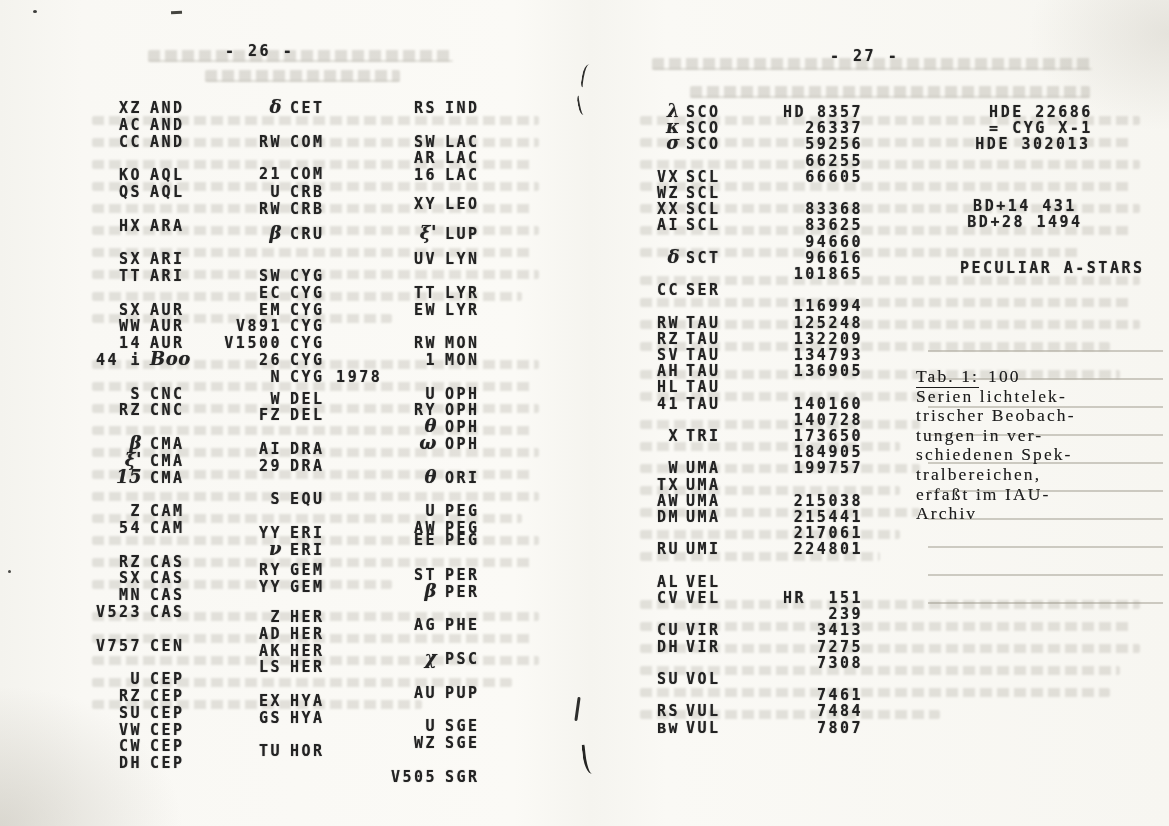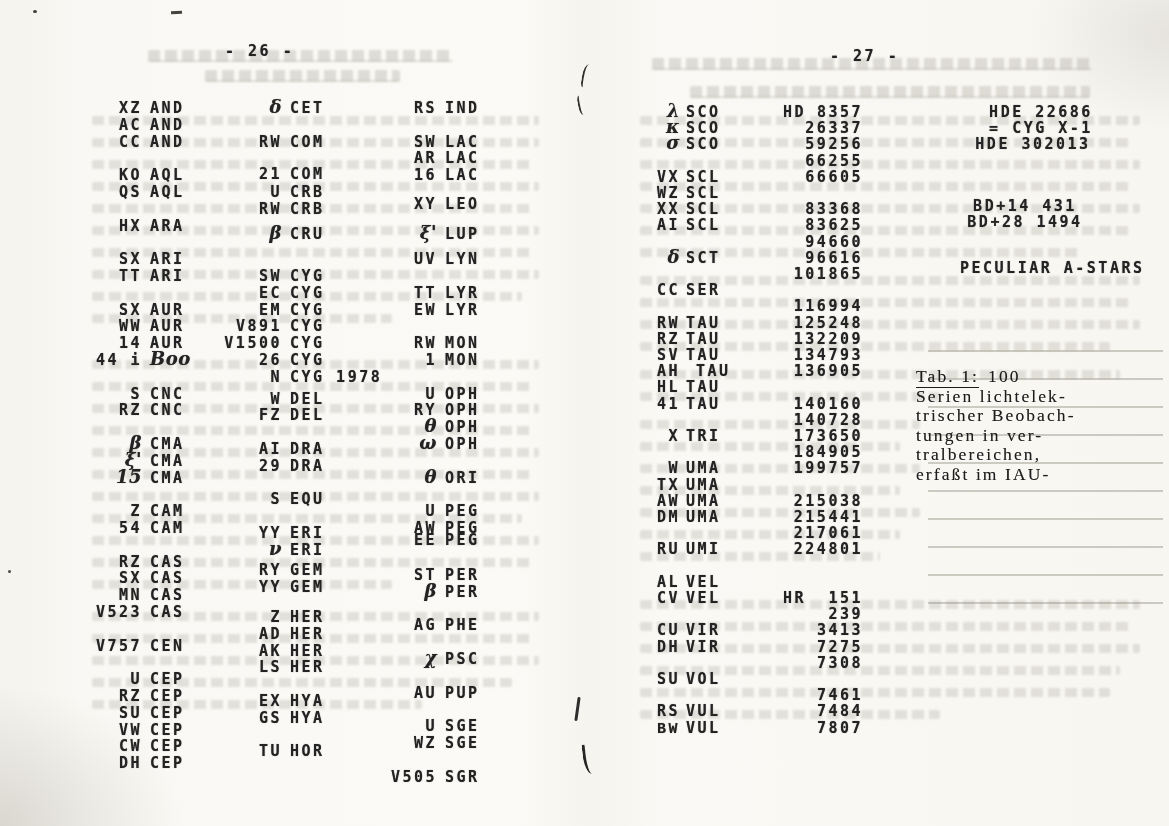--- a/index.html
+++ b/index.html
@@ -225,21 +225,21 @@
         <div class="entry tw" style="left: 610px; top: 136.4px;"><span class="des hand" style="width: 70px; margin-right: 6px;">σ</span><span class="nam">SCO</span></div>
         <div class="entry tw" style="left: 610px; top: 168.8px;"><span class="des" style="width: 70px; margin-right: 6px;">VX</span><span class="nam">SCL</span></div>
         <div class="entry tw" style="left: 610px; top: 185px;"><span class="des" style="width: 70px; margin-right: 6px;">WZ</span><span class="nam">SCL</span></div>
         <div class="entry tw" style="left: 610px; top: 201.2px;"><span class="des" style="width: 70px; margin-right: 6px;">XX</span><span class="nam">SCL</span></div>
         <div class="entry tw" style="left: 610px; top: 217.4px;"><span class="des" style="width: 70px; margin-right: 6px;">AI</span><span class="nam">SCL</span></div>
         <div class="entry tw" style="left: 610px; top: 249.8px;"><span class="des hand" style="width: 70px; margin-right: 6px;">δ</span><span class="nam">SCT</span></div>
         <div class="entry tw" style="left: 610px; top: 282.2px;"><span class="des" style="width: 70px; margin-right: 6px;">CC</span><span class="nam">SER</span></div>
         <div class="entry tw" style="left: 610px; top: 314.6px;"><span class="des" style="width: 70px; margin-right: 6px;">RW</span><span class="nam">TAU</span></div>
         <div class="entry tw" style="left: 610px; top: 330.8px;"><span class="des" style="width: 70px; margin-right: 6px;">RZ</span><span class="nam">TAU</span></div>
         <div class="entry tw" style="left: 610px; top: 347px;"><span class="des" style="width: 70px; margin-right: 6px;">SV</span><span class="nam">TAU</span></div>
-        <div class="entry tw" style="left: 610px; top: 363.2px;"><span class="des" style="width: 70px; margin-right: 16px;">AH</span><span class="nam">TAU</span></div>
+        <div class="entry tw" style="left: 610px; top: 363.2px;"><span class="des" style="width: 70px; margin-right: 6px;">AH</span><span class="nam">TAU</span></div>
         <div class="entry tw" style="left: 610px; top: 379.4px;"><span class="des" style="width: 70px; margin-right: 6px;">HL</span><span class="nam">TAU</span></div>
         <div class="entry tw" style="left: 610px; top: 395.6px;"><span class="des" style="width: 70px; margin-right: 6px;">41</span><span class="nam">TAU</span></div>
         <div class="entry tw" style="left: 610px; top: 428px;"><span class="des" style="width: 70px; margin-right: 6px;">X</span><span class="nam">TRI</span></div>
         <div class="entry tw" style="left: 610px; top: 460.4px;"><span class="des" style="width: 70px; margin-right: 6px;">W</span><span class="nam">UMA</span></div>
         <div class="entry tw" style="left: 610px; top: 476.6px;"><span class="des" style="width: 70px; margin-right: 6px;">TX</span><span class="nam">UMA</span></div>
         <div class="entry tw" style="left: 610px; top: 492.8px;"><span class="des" style="width: 70px; margin-right: 6px;">AW</span><span class="nam">UMA</span></div>
         <div class="entry tw" style="left: 610px; top: 509px;"><span class="des" style="width: 70px; margin-right: 6px;">DM</span><span class="nam">UMA</span></div>
         <div class="entry tw" style="left: 610px; top: 541.4px;"><span class="des" style="width: 70px; margin-right: 6px;">RU</span><span class="nam">UMI</span></div>
         <div class="entry tw" style="left: 610px; top: 573.8px;"><span class="des" style="width: 70px; margin-right: 6px;">AL</span><span class="nam">VEL</span></div>
         <div class="entry tw" style="left: 610px; top: 590px;"><span class="des" style="width: 70px; margin-right: 6px;">CV</span><span class="nam">VEL</span></div>
@@ -293,22 +293,24 @@
       </div>
 
     <div class="caption">
       <div>
         <span class="lbl">Tab. 1:</span><span class="cnum">100</span>
       </div>
       <div>
           <div>Serien lichtelek-</div>
           <div>trischer Beobach-</div>
           <div>tungen in ver-</div>
+          <div>schiedenen Spek-</div>
           <div>tralbereichen,</div>
           <div>erfaßt im IAU-</div>
+          <div>Archiv</div>
         </div>
     </div>
   </div>
 
   <div class="mark" style="left:33px;top:10px;width:4px;height:3px;background:#3c3c3a;border-radius:50%;"></div>
   <div class="mark" style="left:171px;top:11px;width:11px;height:2.5px;background:#44443f;transform:rotate(-3deg);"></div>
   <div class="mark" style="left:582px;top:64px;width:7px;height:24px;border-left:2.5px solid #2e2e2c;border-radius:60% 0 0 30%;transform:rotate(9deg);"></div>
   <div class="mark" style="left:578px;top:95px;width:5px;height:20px;border-left:2.5px solid #2e2e2c;border-radius:40% 0 0 50%;transform:rotate(-11deg);"></div>
   <div class="mark" style="left:576px;top:697px;width:3px;height:24px;background:#2e2e2c;border-radius:2px;transform:rotate(8deg);"></div>
   <div class="mark" style="left:583px;top:744px;width:8px;height:30px;border-left:3px solid #262624;border-radius:0 0 0 70%;transform:rotate(-6deg);"></div>

